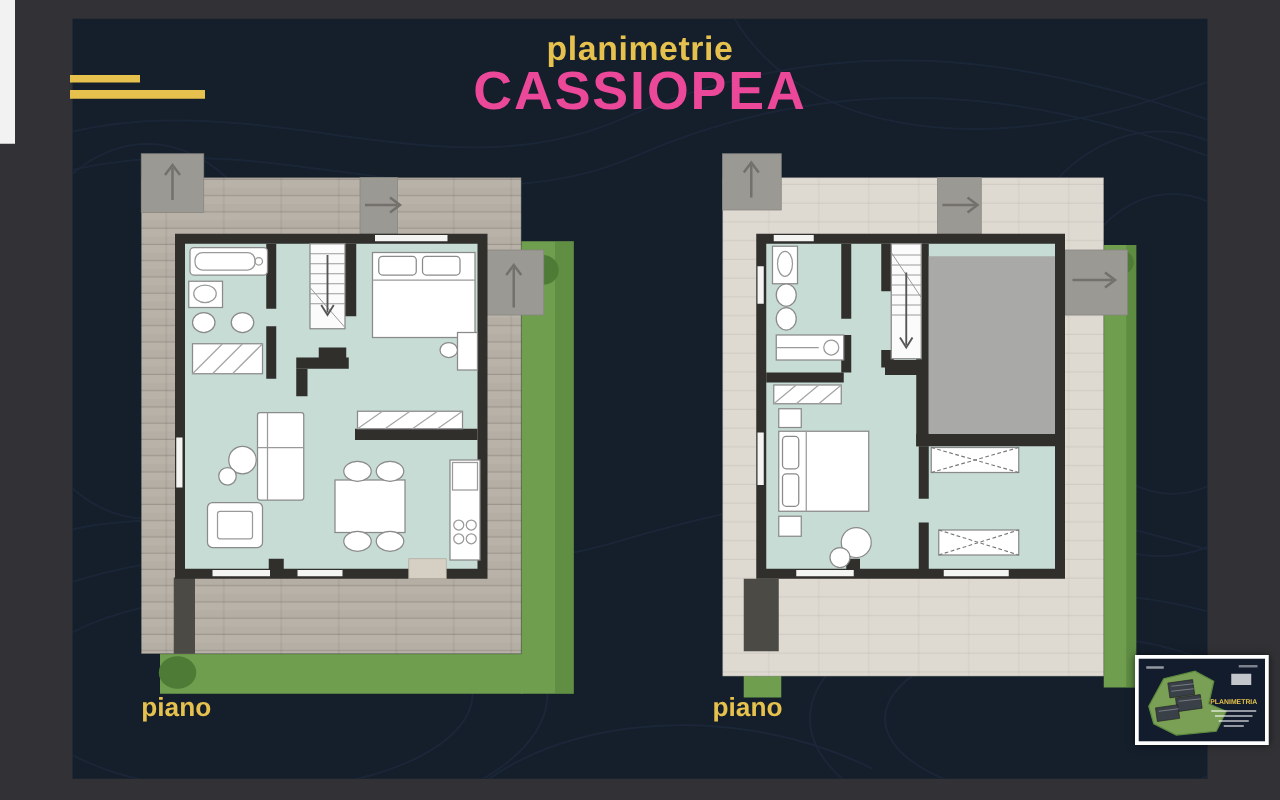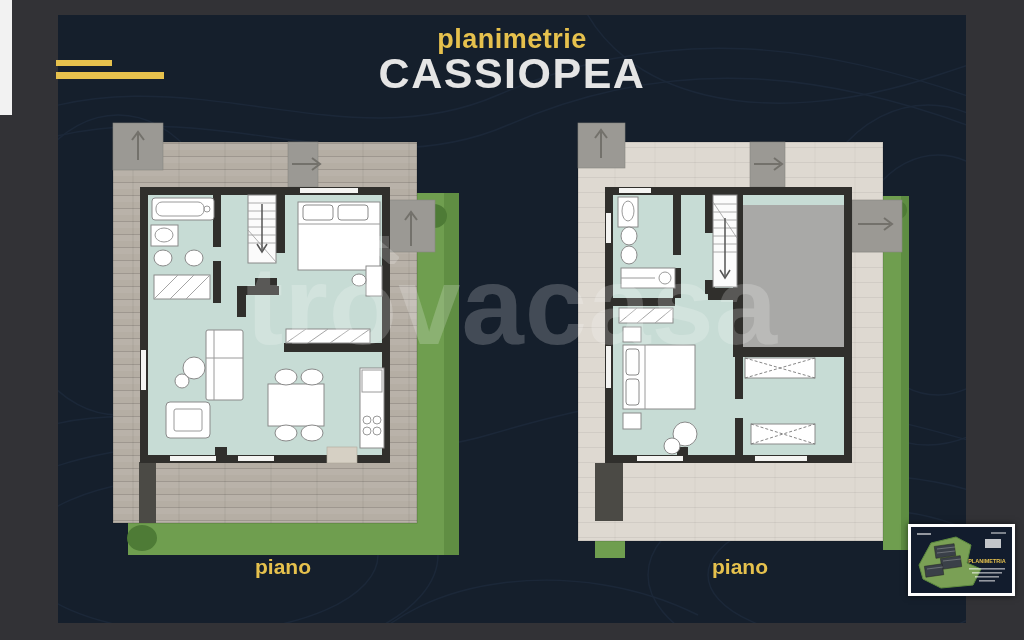--- a/index.html
+++ b/index.html
@@ -16,26 +16,26 @@
   }
   .contours{position:absolute;left:0;top:0;pointer-events:none;}
   .gold-bars{position:absolute;left:56px;top:60px;}
   .gold-bar1{width:56px;height:6px;background:var(--gold);}
   .gold-bar2{width:108px;height:7px;background:var(--gold);margin-top:6px;}
   .header{position:absolute;left:0;top:26px;width:1024px;text-align:center;line-height:1;}
   .header .subtitle{
     color:var(--gold);font-size:27px;font-weight:bold;letter-spacing:.5px;display:block;
   }
   .header .title{
-    color:#e5e5e5;font-size:43px;font-weight:bold;letter-spacing:1.5px;display:block;margin-top:-1px;
+    color:#ec4899;font-size:43px;font-weight:bold;letter-spacing:1.5px;display:block;margin-top:-1px;
   }
   .plan-svg{position:absolute;}
   .plan1{left:110px;top:118px;}
   .plan2{left:555px;top:118px;}
-  .plan-label{position:absolute;top:556px;width:340px;text-align:center;line-height:1;}
+  .plan-label{position:absolute;top:556px;width:340px;line-height:1;}
   .plan-label .pre{color:var(--gold);font-size:21px;font-weight:bold;display:block;}
   .plan-label .name{color:#fff;font-size:31px;font-weight:bold;letter-spacing:2px;display:block;margin-top:-3px;}
   .label-terra{left:113px;}
   .label-primo{left:570px;}
   .watermark{
     position:absolute;left:0;top:250px;width:1024px;text-align:center;
     font-size:112px;font-weight:bold;letter-spacing:1px;color:var(--watermark);
     line-height:1;white-space:nowrap;pointer-events:none;
   }
   .wm-o{position:relative;display:inline-block;}
@@ -336,26 +336,20 @@
     <g>
       <rect x="190" y="240" width="70" height="20" class="furn"></rect>
       <line x1="190" y1="240" x2="260" y2="260" class="xbed"></line>
       <line x1="190" y1="260" x2="260" y2="240" class="xbed"></line>
       <rect x="196" y="306" width="64" height="20" class="furn"></rect>
       <line x1="196" y1="306" x2="260" y2="326" class="xbed"></line>
       <line x1="196" y1="326" x2="260" y2="306" class="xbed"></line>
     </g>
   </svg>
 
-  <div class="watermark">
-    <span>tr</span><span class="wm-o"><svg class="wm-roof" width="70" height="34" viewBox="0 0 70 34">
-          <polyline points="3,32 35,5 67,32" fill="none" stroke="rgba(255,255,255,0.20)" stroke-width="12" stroke-linejoin="miter"></polyline>
-          <rect x="50" y="6" width="10" height="12" fill="rgba(255,255,255,0.20)"></rect>
-        </svg><span>o</span></span><span>vacasa</span>
-  </div>
 
   <div class="plan-label label-terra">
     <span class="pre">piano</span>
   </div>
   <div class="plan-label label-primo">
     <span class="pre">piano</span>
   </div>
 
   <div class="thumb">
     <svg width="101" height="66" viewBox="0 0 101 66">

